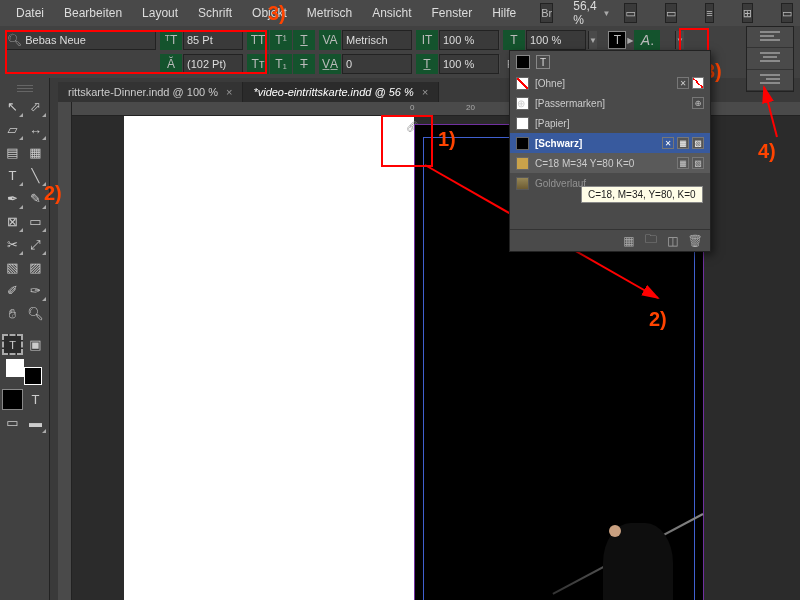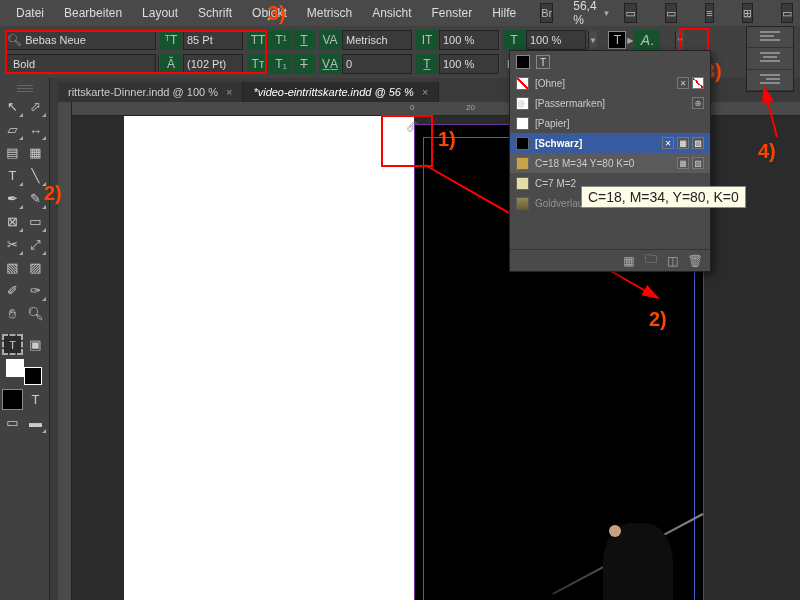--- a/index.html
+++ b/index.html
@@ -58,21 +58,21 @@
 .sw-row { display:flex; align-items:center; height:20px; padding:0 6px; gap:6px; font-size:10px; position:relative; }
 .sw-row.selected { background:#5a5a5a; }
 .sw-chip { width:13px; height:13px; border:1px solid #666; flex-shrink:0; }
 .none-chip { background:#fff; position:relative; }
 .none-chip::after { content:""; position:absolute; inset:0; background:linear-gradient(45deg,transparent 45%,red 45%,red 55%,transparent 55%); }
 .reg-chip { background:#fff; }
 .sw-row .icons { margin-left:auto; display:flex; gap:3px; }
 .sw-row .icons span { width:12px; height:12px; border:1px solid #777; font-size:8px; display:flex; align-items:center; justify-content:center; }
 .sw-foot { height:22px; display:flex; align-items:center; justify-content:flex-end; gap:8px; padding:0 8px; border-top:1px solid #333; }
 .sw-foot span { width:14px; height:14px; color:#aaa; font-size:12px; display:flex; align-items:center; justify-content:center; }
-.tooltip { position:absolute; left:581px; top:186px; background:#fffde7; color:#222; border:1px solid #888; padding:2px 6px; font-size:14px; z-index:60; }
+.tooltip { position:absolute; left:581px; top:186px; background:#fffde7; color:#222; border:1px solid #888; padding:2px 6px; font-size:10px; z-index:60; }
 .annot { position:absolute; z-index:40; pointer-events:none; }
 .red-box { border:2px solid #f00; }
 .red-text { color:#f40; font-size:20px; font-weight:bold; }
 svg.arrow { position:absolute; z-index:41; pointer-events:none; }
 </style>
 </head>
 <body>
 
 <div class="menubar">
   <div class="menu-item">Datei</div>
@@ -93,24 +93,20 @@
   <div class="top-btn">≡</div>
   <div class="top-btn">⊞</div>
   <div class="top-btn">▭</div>
 </div>
 
 <div class="control-bar">
   <div class="control-col">
     <div class="font-search">
       <span class="mag">🔍︎</span>
       <input value="Bebas Neue" style="">
-      <div class="dropdown-arrow">▼</div>
-    </div>
-    <div class="font-search">
-      <input style="padding-left: 6px;" value="Bold">
       <div class="dropdown-arrow">▼</div>
     </div>
   </div>
   <div class="control-col">
     <div class="icon-row">
       <div class="icon-btn">ᵀT</div>
       <div class="size-box">
           <input value="85 Pt" style="">
           <div class="dropdown-arrow">▼</div>
         </div>
@@ -325,24 +321,20 @@
       </div>
     </div>
   <div class="sw-row selected">
       <div class="sw-chip" style="background:#c9a24a"></div>
       <span>C=18 M=34 Y=80 K=0</span>
       <div class="icons">
         <span style="background:#555">▦</span>
         <span style="background:#555">▧</span>
       </div>
     </div>
-  <div class="sw-row">
-      <div class="sw-chip" style="background:#e6dca8"></div>
-      <span>C=7 M=2</span>
-    </div>
   <div class="sw-row" style="opacity:.55">
       <div class="sw-chip" style="background:linear-gradient(#d4b860,#8a6a20)"></div>
       <span>Goldverlauf</span>
     </div>
   <div style="height:36px"></div>
   <div class="sw-foot">
     <span>▦</span>
     <span>🗀</span>
     <span>◫</span>
     <span>🗑︎</span>

